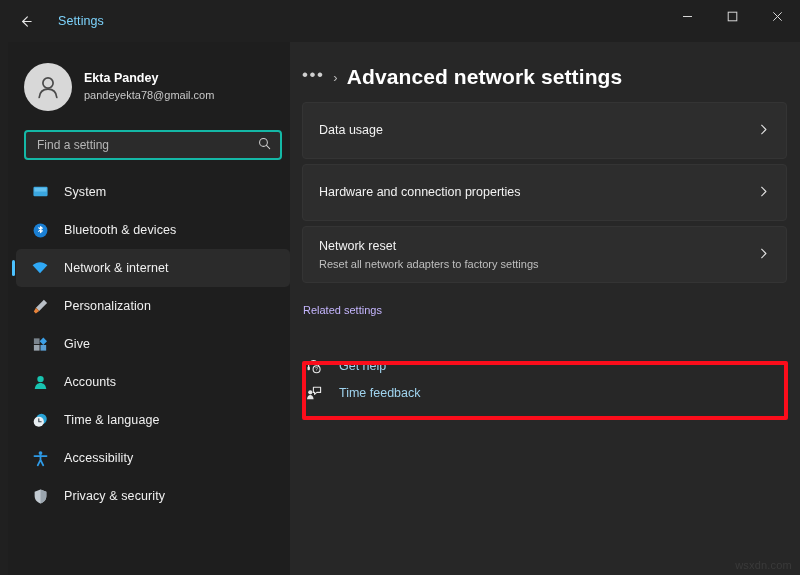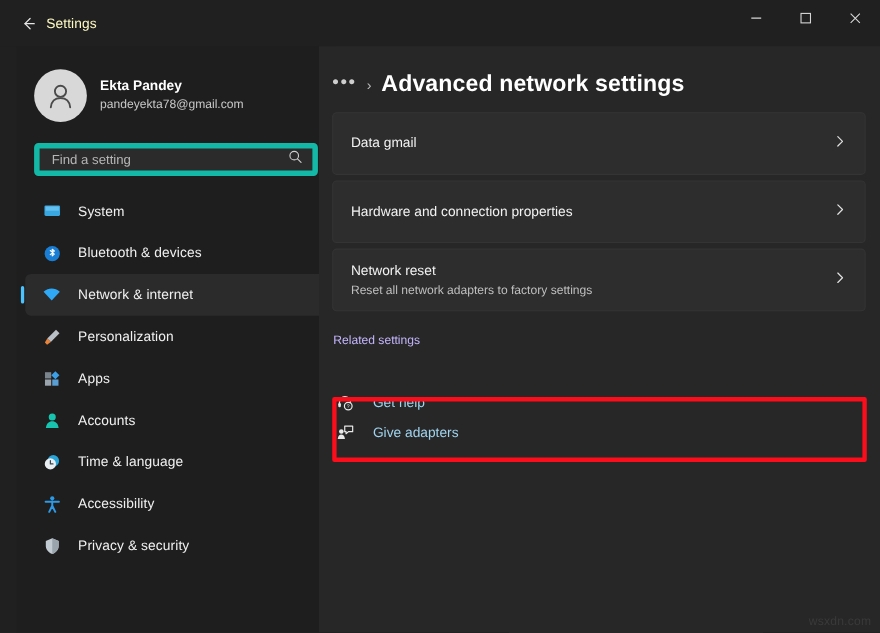--- a/index.html
+++ b/index.html
@@ -16,45 +16,45 @@
   .titlebar {
     position:absolute; top:0; left:0; width:800px; height:42px;
     background:#202020; display:flex; align-items:center;
   }
   .back-btn {
     width:34px; height:30px; margin-left:8px;
     display:flex; align-items:center; justify-content:center;
     border-radius:4px; color:#e6e6e6;
   }
   .titlebar-title {
-    font-size:12.5px; color:#fef9c3; margin-left:0; letter-spacing:.1px;
+    font-size:12.5px; color:#7dd3fc; margin-left:16px; letter-spacing:.1px;
   }
   .wincontrols { position:absolute; right:0; top:0; height:42px; display:flex; }
   .wc { width:45px; height:32px; display:flex; align-items:center; justify-content:center; color:#d6d6d6; }
   .wc svg { display:block; }
 
   
   .sidebar {
-    position:absolute; left:15px; top:42px; width:290px; height:533px;
+    position:absolute; left:8px; top:42px; width:290px; height:533px;
     background:#1e1e1e;
   }
   .account { display:flex; align-items:center; padding:16px 0 0 16px; height:74px; }
   .avatar {
     width:48px; height:48px; border-radius:50%;
     background:#d8d8d8; display:flex; align-items:center; justify-content:center;
     flex:0 0 48px;
   }
   .account-text { margin-left:12px; line-height:1.25; }
   .account-name { font-size:12.5px; font-weight:bold; color:#ffffff; }
   .account-mail { font-size:11px; color:#c8c8c8; margin-top:2px; }
 
   .search-wrap { padding:14px 16px 0 16px; }
   .searchbox {
     position:relative; height:30px; background:#2b2b2b;
-    border:5px solid #14b8a6; border-radius:4px;
+    border:2px solid #14b8a6; border-radius:4px;
     display:flex; align-items:center;
   }
   .searchbox .ph { font-size:12px; color:#b6b6b6; padding-left:11px; }
   .search-icon { position:absolute; right:9px; top:50%; transform:translateY(-50%); color:#cfcfcf; }
 
   .navlist { margin-top:13px; }
   .navitem {
     position:relative; height:38px; margin:0 8px; padding-left:14px;
     display:flex; align-items:center; border-radius:5px;
   }
@@ -211,21 +211,21 @@
 
       <div class="navitem">
         <span class="navicon">
           <svg width="17" height="17" viewBox="0 0 18 18">
             <rect x="2" y="2.5" width="6" height="6" fill="#7a848d"></rect>
             <rect x="2" y="9.5" width="6" height="6" fill="#9aa4ad"></rect>
             <rect x="9" y="9.5" width="6" height="6" fill="#5a9fd4"></rect>
             <path d="M12 1.6 L15.9 5.5 L12 9.4 L8.1 5.5 Z" fill="#3ba0e8"></path>
           </svg>
         </span>
-        <span class="navlabel">Apps</span>
+        <span class="navlabel">Give</span>
       </div>
 
       <div class="navitem">
         <span class="navicon">
           <svg width="17" height="17" viewBox="0 0 18 18">
             <circle cx="9" cy="5.4" r="3.4" fill="#18c4b0"></circle>
             <path d="M2.9 16 C3.3 11.6 5.9 9.5 9 9.5 C12.1 9.5 14.7 11.6 15.1 16 Z" fill="#18c4b0"></path>
           </svg>
         </span>
         <span class="navlabel">Accounts</span>
@@ -272,21 +272,21 @@
     <div class="breadcrumb">
       <span class="bc-dots">•••</span>
       <span class="bc-sep">›</span>
       <span class="page-title">Advanced network settings</span>
     </div>
 
     <div class="cards">
 
       <div class="card">
         <div class="card-texts">
-          <div class="card-title">Data gmail</div>
+          <div class="card-title">Data usage</div>
         </div>
         <span class="chev">
           <svg width="13" height="13" viewBox="0 0 14 14">
             <path d="M5 2.4 L9.6 7 L5 11.6" stroke="#e0e0e0" stroke-width="1.2" fill="none" stroke-linecap="round" stroke-linejoin="round"></path>
           </svg>
         </span>
       </div>
 
       <div class="card">
         <div class="card-texts">
@@ -336,21 +336,21 @@
       </div>
 
       <div class="flink">
         <span class="flink-icon">
           <svg width="16" height="16" viewBox="0 0 16 16">
             <circle cx="4.3" cy="7.3" r="2.1" fill="#e8e8e8"></circle>
             <path d="M1 14.2 C1.3 11.2 2.7 10 4.3 10 C5.9 10 7.3 11.2 7.6 14.2 Z" fill="#e8e8e8"></path>
             <path d="M7.4 2.3 H14.6 V7.4 H10.8 L8.6 9.3 V7.4 H7.4 Z" stroke="#e8e8e8" stroke-width="1.1" fill="none" stroke-linejoin="round"></path>
           </svg>
         </span>
-        <span class="flink-text">Give adapters</span>
+        <span class="flink-text">Time feedback</span>
       </div>
 
     </div>
 
   </div>
 
   <div class="redbox"></div>
 
   <div class="watermark">wsxdn.com</div>
 

